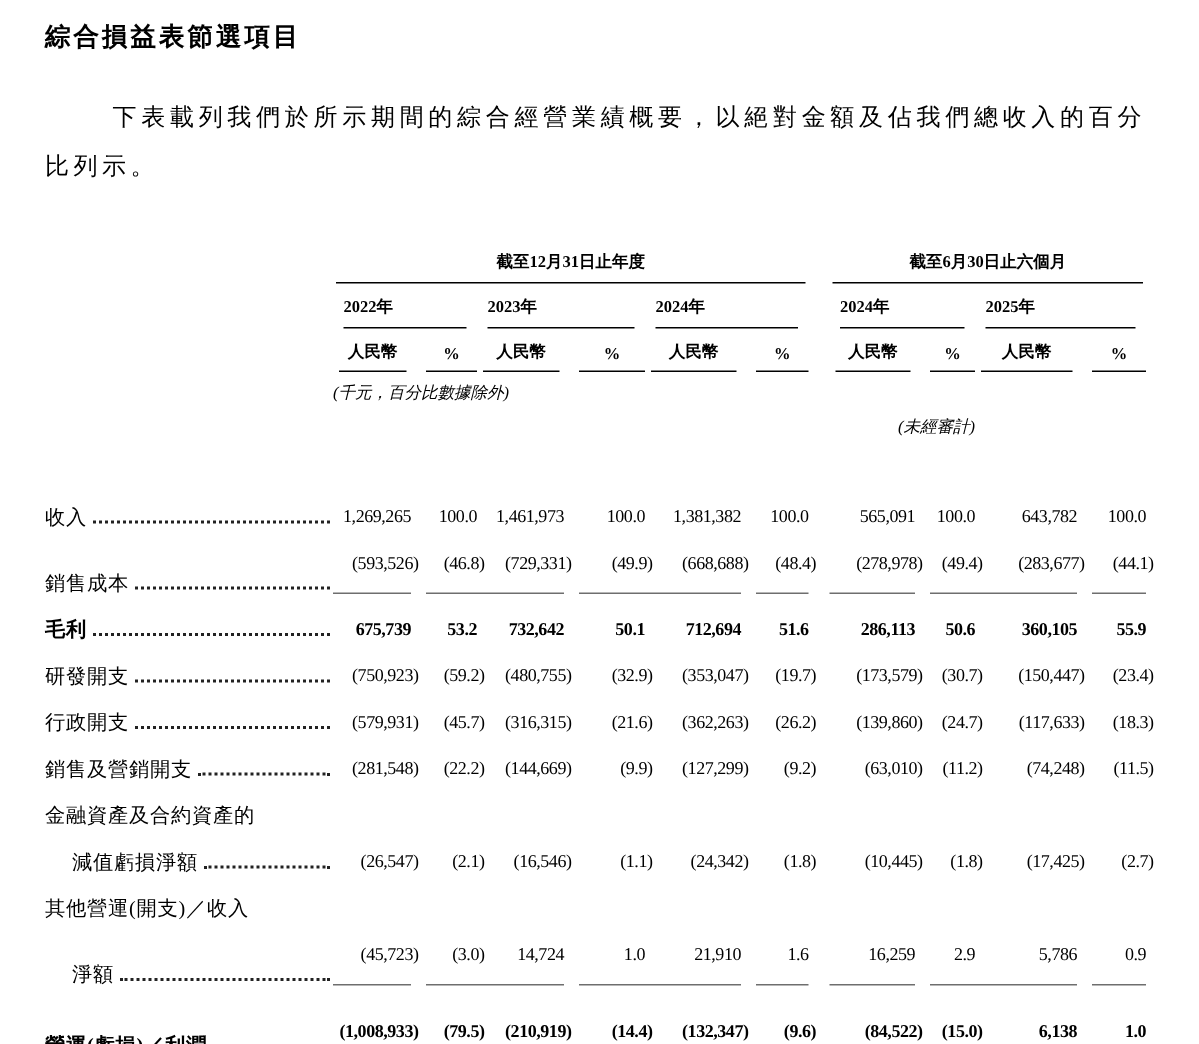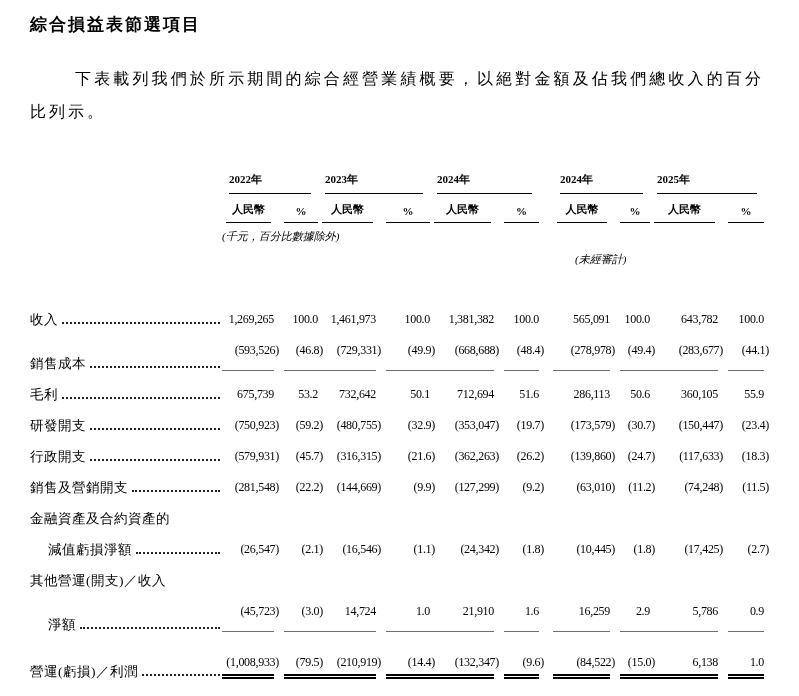--- a/index.html
+++ b/index.html
@@ -25,33 +25,33 @@
     font-size: 11px; font-weight: bold; text-align: left;
     border-bottom: 1px solid #000; padding: 8px 0 6px; margin: 0 7px;
   }
   thead .sub {
     font-size: 11px; font-weight: bold; text-align: center;
     border-bottom: 1px solid #000; padding: 8px 0 5px;
   }
   .sub.rmb { margin: 0 3px 0 4px; }
   .sub.pct { margin-left: 10px; }
   .noteR { font-style: italic; font-size: 11px; padding-top: 6px; margin-right: -13px; }
-  .noteC { font-style: italic; font-size: 11px; text-align: left; padding: 8px 0 36px; margin-left: 22px; }
+  .noteC { font-style: italic; font-size: 11px; text-align: right; padding: 8px 0 36px; margin-left: 22px; }
   tbody td { padding: 9px 0 7px; }
   tr.extra-top td { padding-top: 16px; }
   .labcell .lab { display: flex; align-items: flex-end; font-size: 13.5px; line-height: 15px; }
   .labcell .txt { white-space: nowrap; letter-spacing: 0.5px; }
   .labcell.indent .txt { padding-left: 18px; }
   .leader { flex: 1 1 auto; border-bottom: 2px dotted #222; margin: 0 2px 3px 4px; min-width: 10px; }
   .cw { text-align: right; font-size: 12px; line-height: 15px; letter-spacing: -0.3px; white-space: nowrap; }
   .cw.pct { margin-left: 10px; }
   .cw.u1 { border-bottom: 1px solid #6e6e6e; padding-bottom: 12px; }
   .cw.u2 { border-bottom: 5px double #000; padding-bottom: 4px; }
   .val.neg { margin-right: -5px; }
-  .bold { font-weight: normal; text-align: right; }
+  .bold { font-weight: bold; text-align: right; }
 </style>
 </head>
 <body>
 
 <div class="page">
   <h1 class="title">綜合損益表節選項目</h1>
   <p class="intro">下表載列我們於所示期間的綜合經營業績概要，以絕對金額及佔我們總收入的百分比列示。</p>
 
   <table class="fin">
     <colgroup>
@@ -64,20 +64,30 @@
       <col style="width:45px">
         <col style="width:14px">
         <col style="width:57px">
       <col style="width:40px">
         <col style="width:68px">
         <col style="width:46px">
     </colgroup>
     <thead>
       <tr>
         <td></td>
+        <th colspan="6">
+          <div class="grp">截至12月31日止年度</div>
+        </th>
+        <td></td>
+        <th colspan="4">
+          <div class="grp">截至6月30日止六個月</div>
+        </th>
+      </tr>
+      <tr>
+        <td></td>
         <th colspan="2">
             <div class="yr">2022年</div>
           </th>
         <th colspan="2">
             <div class="yr">2023年</div>
           </th>
         <th colspan="2">
             <div class="yr">2024年</div>
           </th>
         <td></td>

